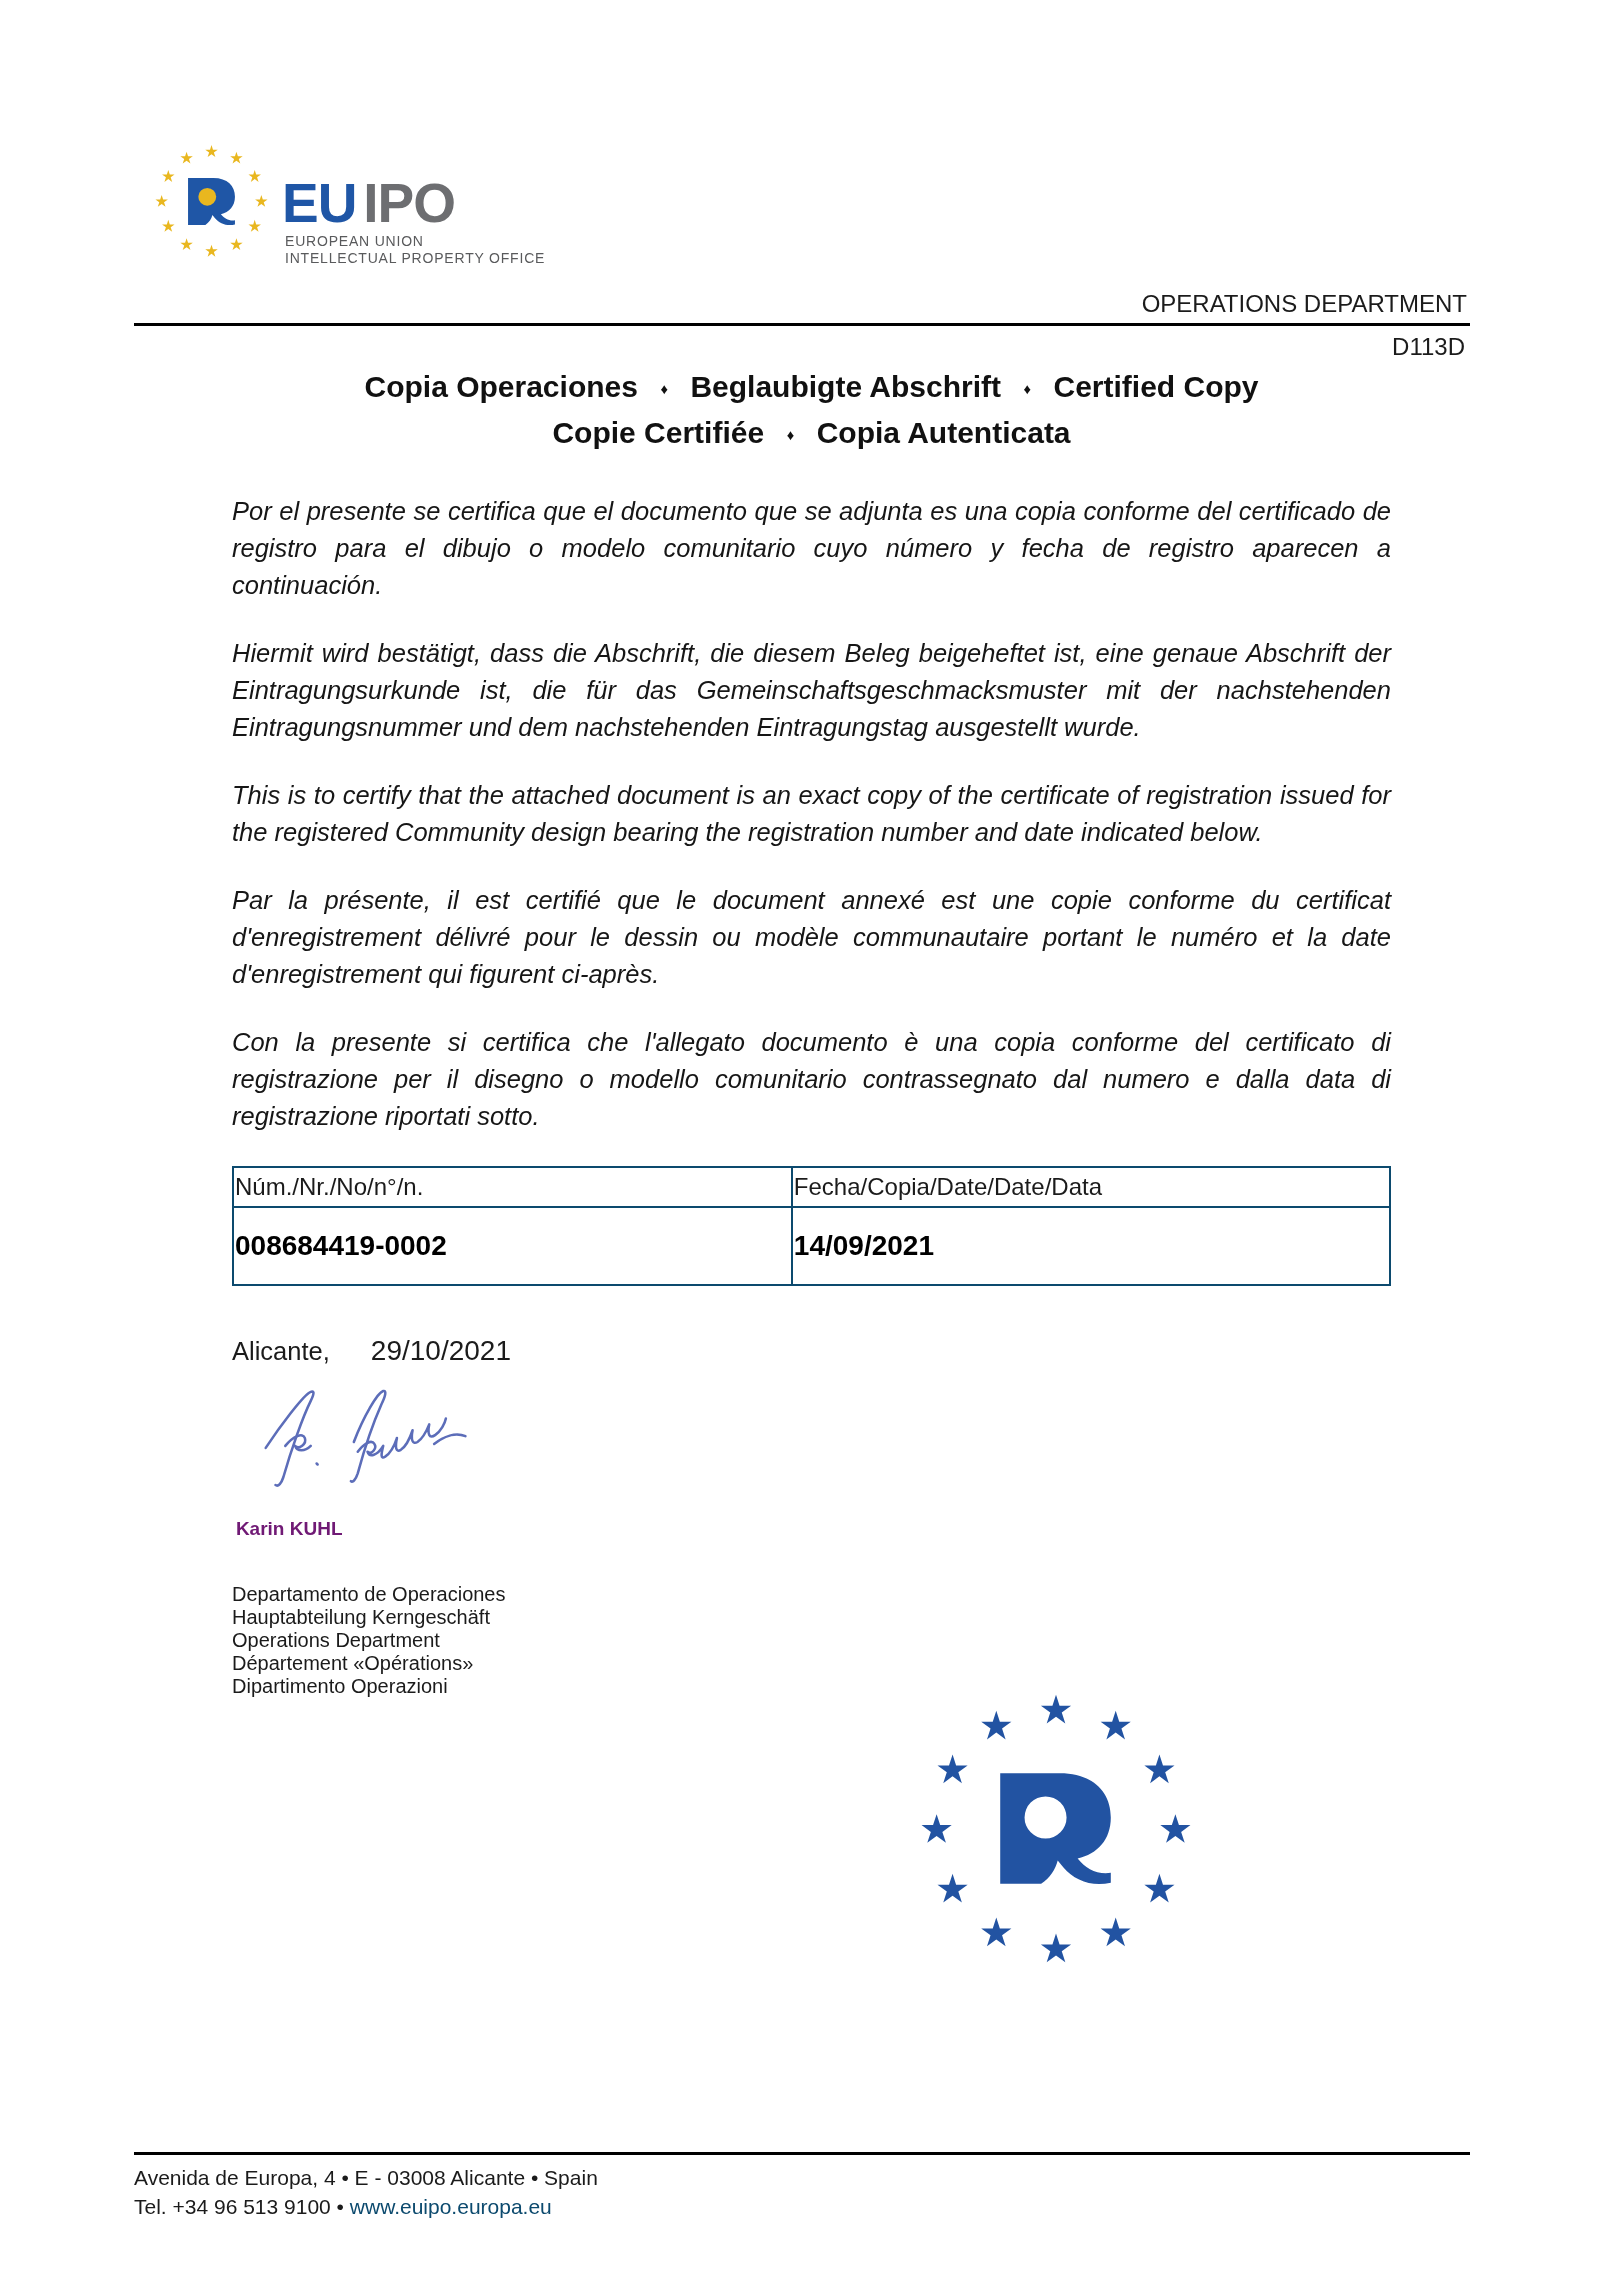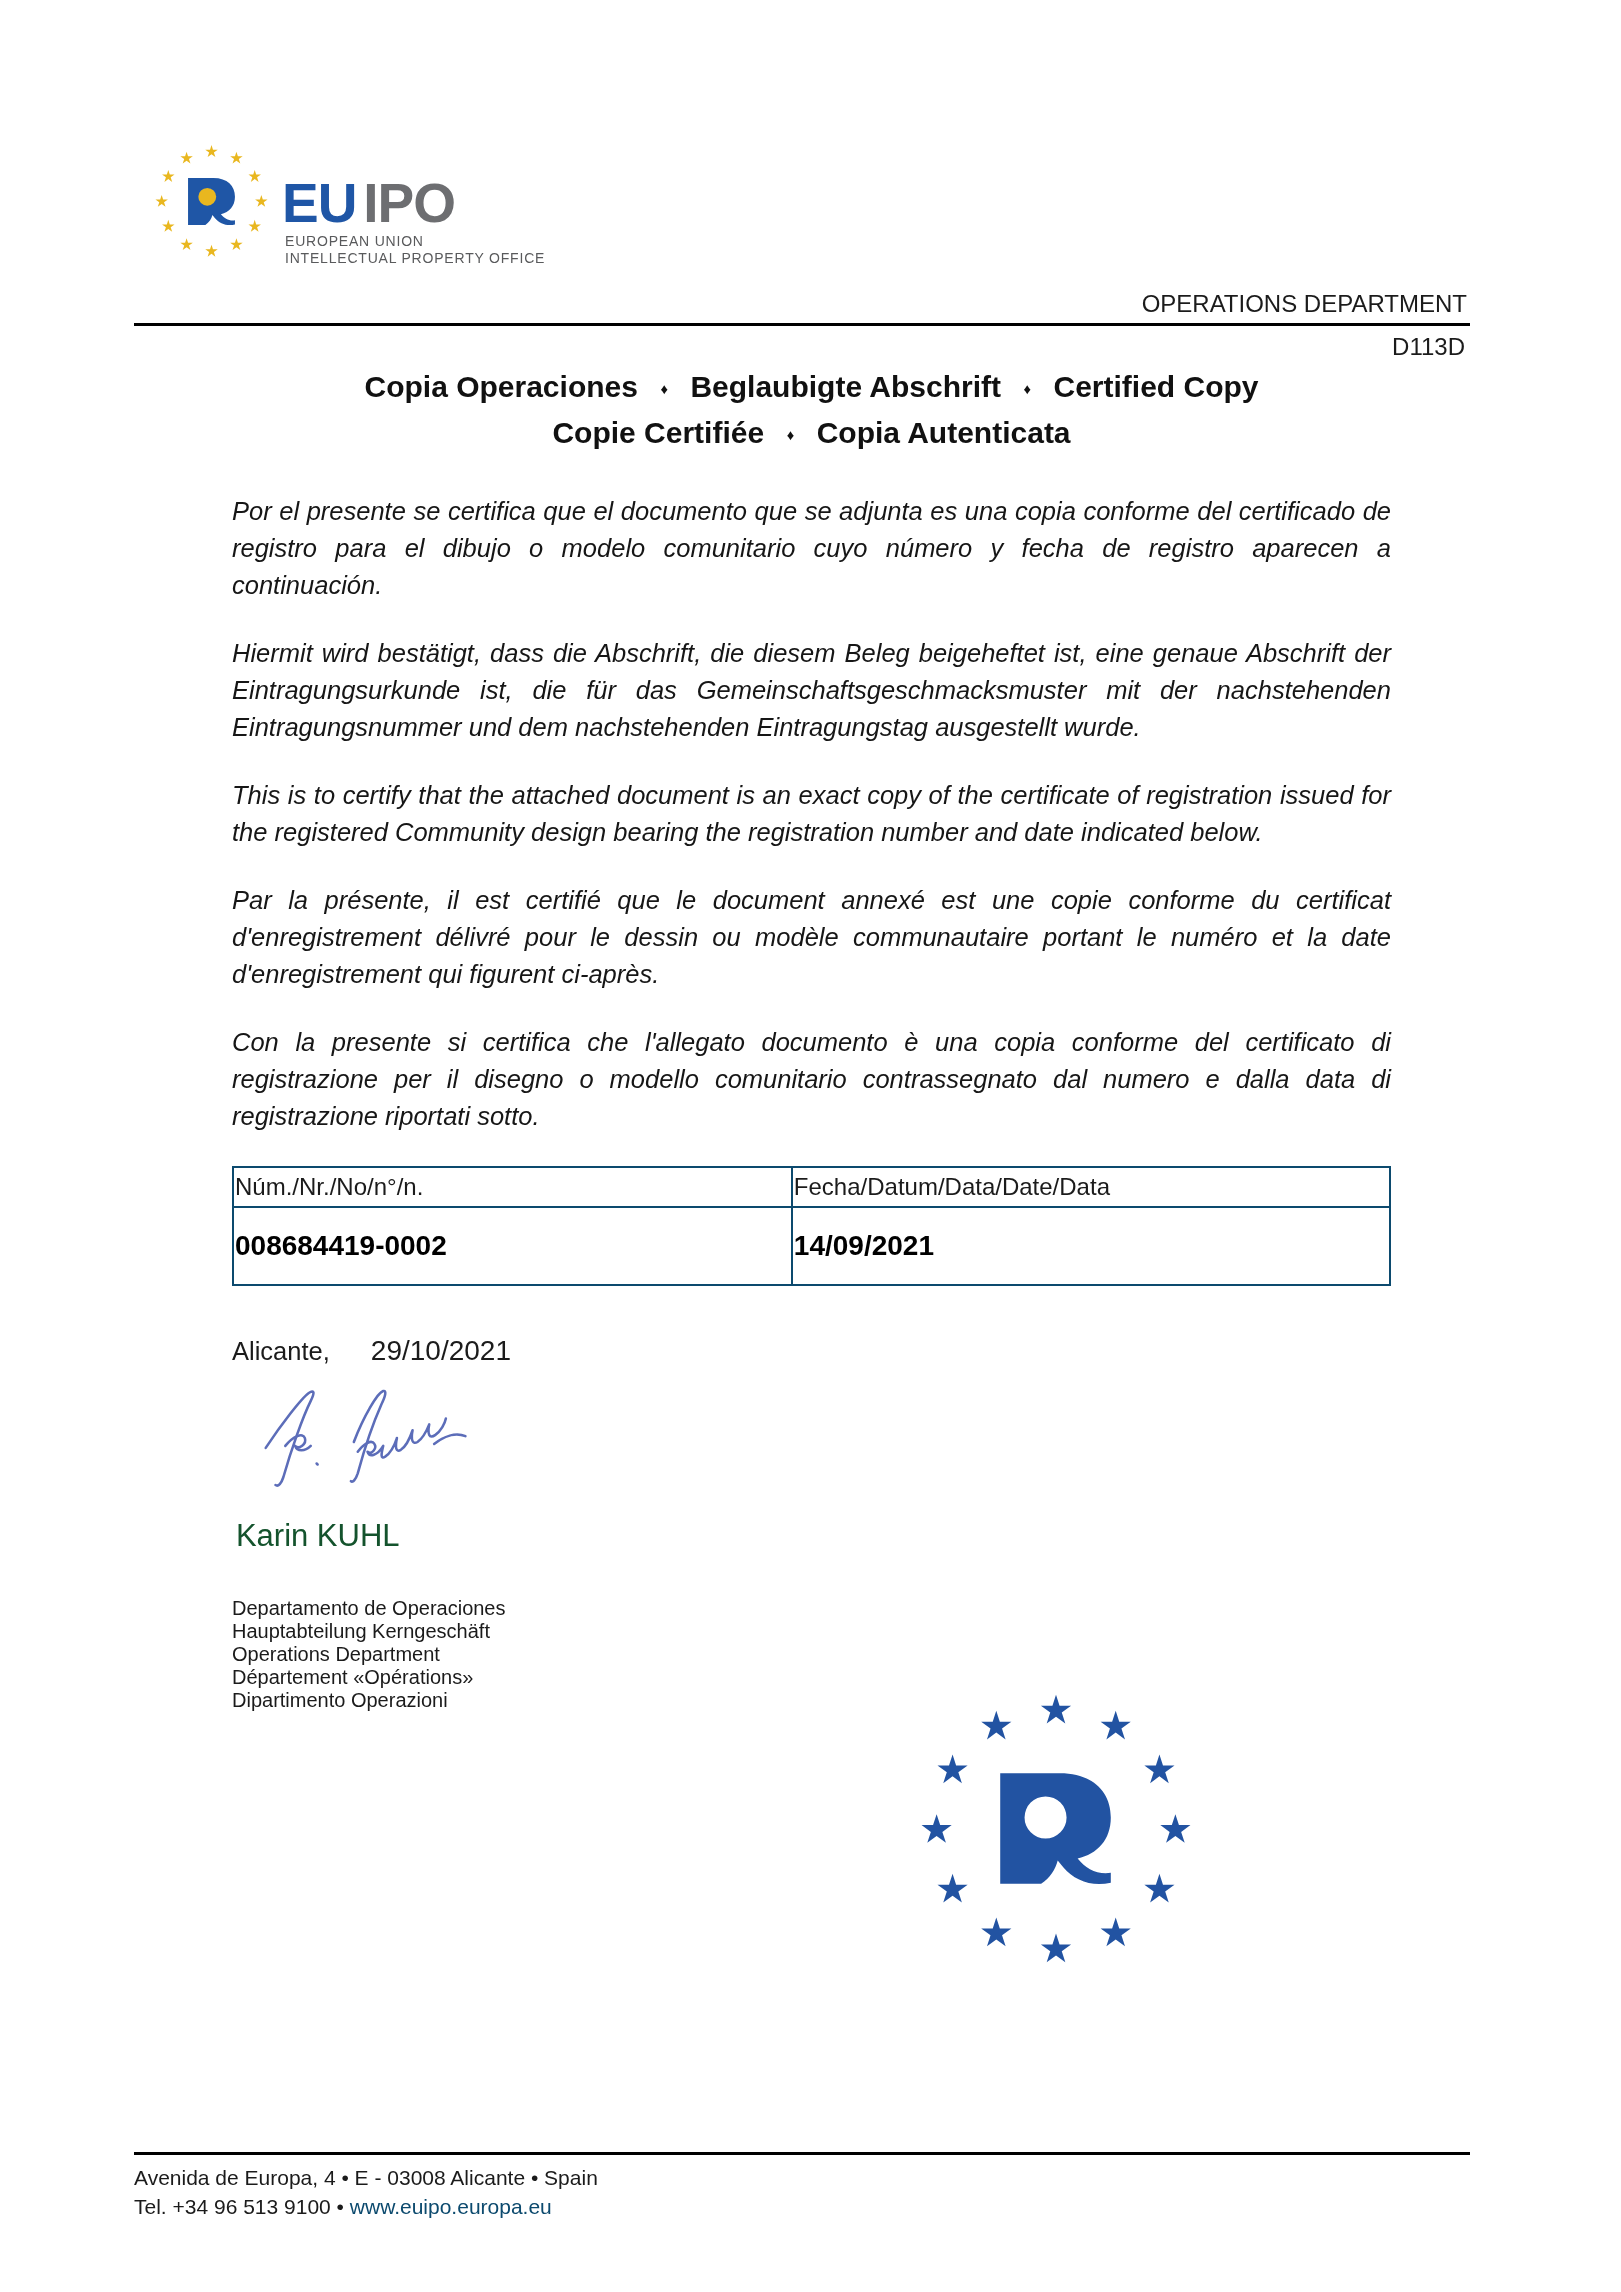--- a/index.html
+++ b/index.html
@@ -33,21 +33,21 @@
   table.reg{width:100%;border-collapse:collapse;margin-top:2.9px;}
   table.reg th,table.reg td{border:2px solid #0c4a6e;text-align:left;vertical-align:middle;}
   table.reg th{height:36px;font-weight:normal;font-size:24px;color:#1b1b1b;}
   table.reg td{height:74px;font-weight:bold;font-size:28px;color:#000;}
   .col-num{width:48.3%;}
   .col-date{width:51.7%;}
   
   .issue{margin-top:49px;font-size:25.5px;color:#1b1b1b;}
   .issue .date{font-size:28px;margin-left:41px;}
   .signature{display:block;margin:15.7px 0 0 19.6px;}
-  .signer-name{margin:19.6px 0 0 3.9px;font-size:31px;font-weight:normal;color:#14532d;}
+  .signer-name{margin:19.6px 0 0 3.9px;font-size:19px;font-weight:bold;color:#701a75;}
   .departments{margin-top:43px;font-size:20px;line-height:23px;color:#1b1b1b;}
   
   .stamp{position:absolute;left:919px;top:1693px;}
   
   .bottom-rule{position:absolute;left:134px;right:151px;top:2152px;height:2.9px;background:#000;}
   .footer{position:absolute;left:134px;right:151px;top:2163px;text-align:left;font-size:21px;line-height:29px;color:#1b1b1b;}
   .footer a{color:#0c4a6e;text-decoration:none;}
 </style>
 </head>
 <body>
@@ -103,21 +103,21 @@
     <p>Por el presente se certifica que el documento que se adjunta es una copia conforme del certificado de registro para el dibujo o modelo comunitario cuyo número y fecha de registro aparecen a continuación.</p>
     <p>Hiermit wird bestätigt, dass die Abschrift, die diesem Beleg beigeheftet ist, eine genaue Abschrift der Eintragungsurkunde ist, die für das Gemeinschaftsgeschmacksmuster mit der nachstehenden Eintragungsnummer und dem nachstehenden Eintragungstag ausgestellt wurde.</p>
     <p>This is to certify that the attached document is an exact copy of the certificate of registration issued for the registered Community design bearing the registration number and date indicated below.</p>
     <p>Par la présente, il est certifié que le document annexé est une copie conforme du certificat d'enregistrement délivré pour le dessin ou modèle communautaire portant le numéro et la date d'enregistrement qui figurent ci-après.</p>
     <p>Con la presente si certifica che l'allegato documento è una copia conforme del certificato di registrazione per il disegno o modello comunitario contrassegnato dal numero e dalla data di registrazione riportati sotto.</p>
 
     <table class="reg">
       <tbody>
           <tr>
         <th class="col-num">Núm./Nr./No/n°/n.</th>
-        <th class="col-date">Fecha/Datum/Data/Date/Data</th>
+        <th class="col-date">Fecha/Copia/Date/Date/Data</th>
       </tr>
       <tr>
         <td>008684419-0002</td>
         <td>14/09/2021</td>
       </tr>
     </tbody>
       </table>
 
     <div class="issue">
       <span>Alicante,</span><span class="date">29/10/2021</span>

